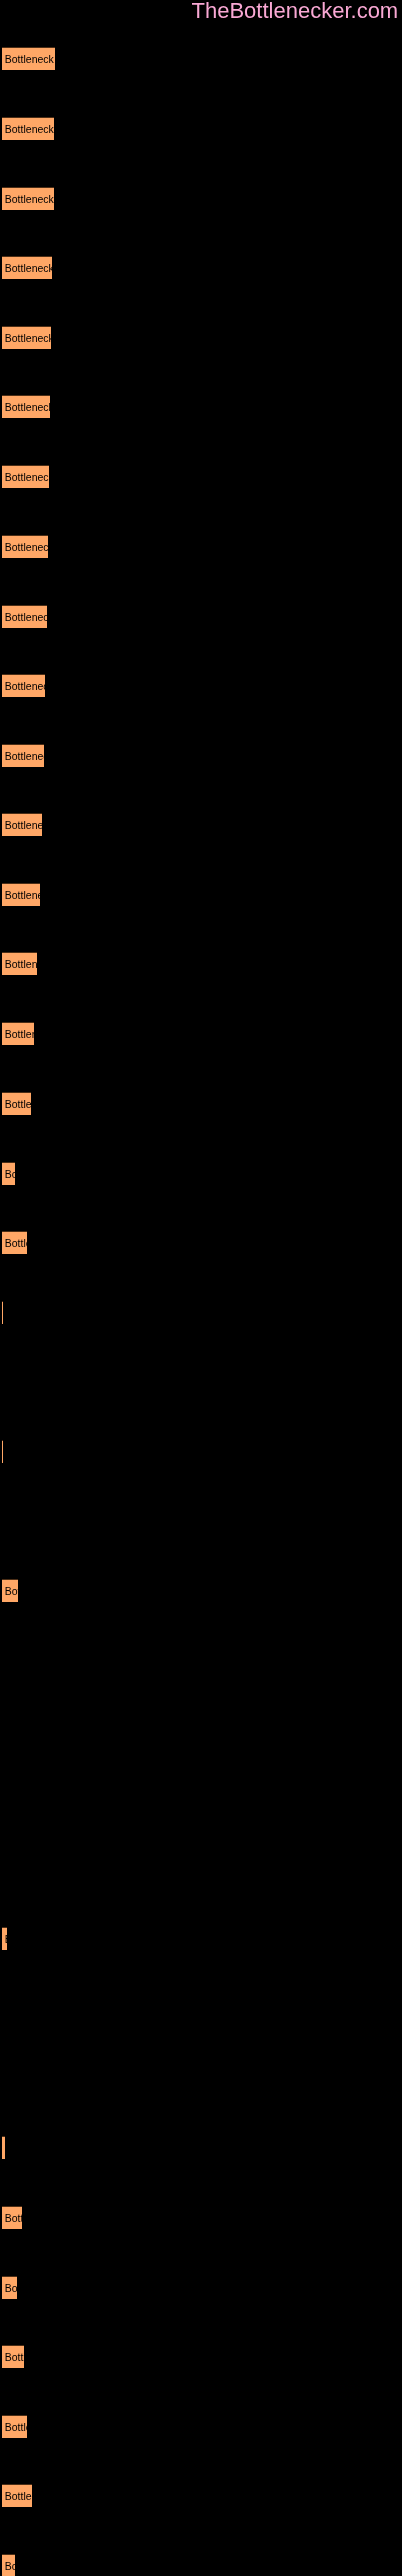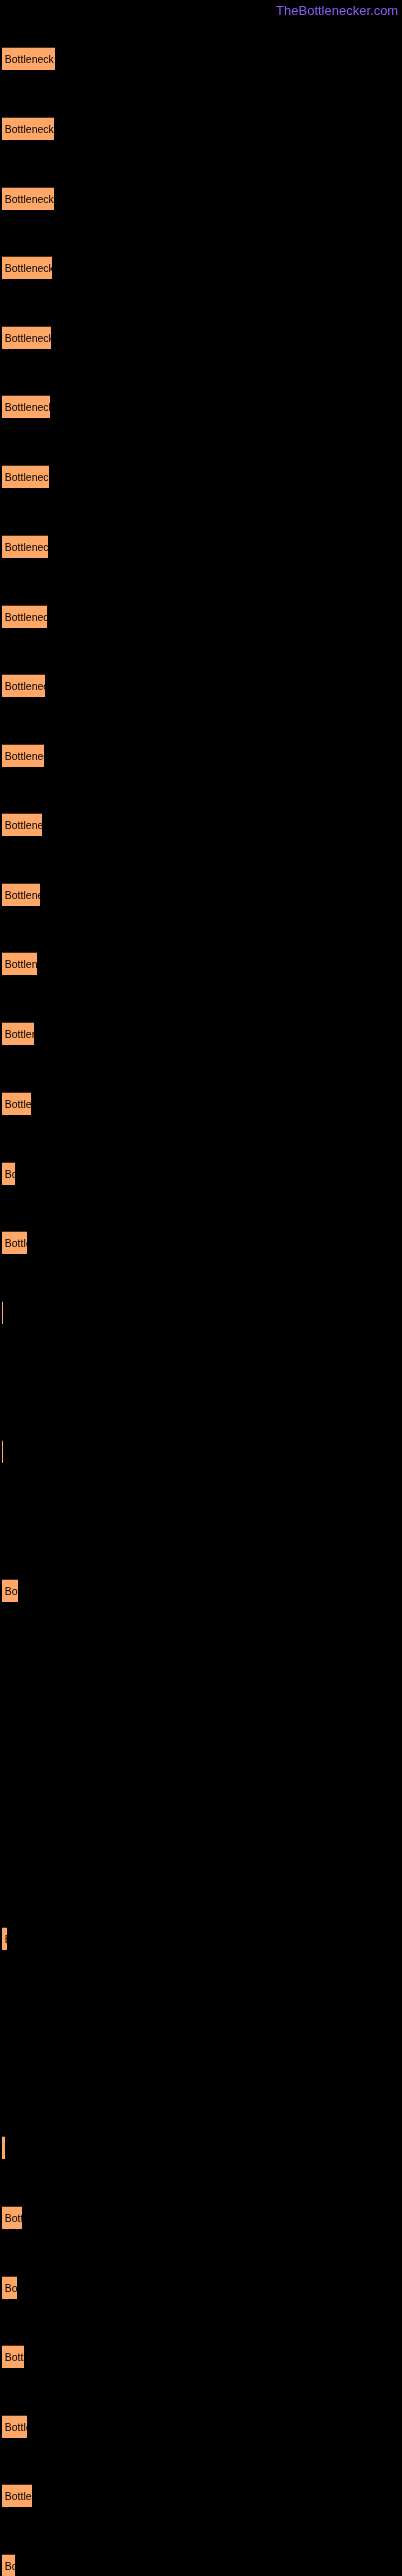--- a/index.html
+++ b/index.html
@@ -23,23 +23,23 @@
     width: 403px;
     height: 2576px;
     background: #000000;
   }
 
   #watermark {
     position: absolute;
     right: 4.8px;
     top: 0px;
     font-family: "Liberation Sans", sans-serif;
-    font-size: 13px;
+    font-size: 22px;
     line-height: 21px;
-    color: #8b5cf6;
+    color: #f9a8d4;
     letter-spacing: 0px;
     white-space: nowrap;
     user-select: none;
   }
 
   #plot-area {
     position: absolute;
     left: 0;
     top: 0;
     width: 403px;

